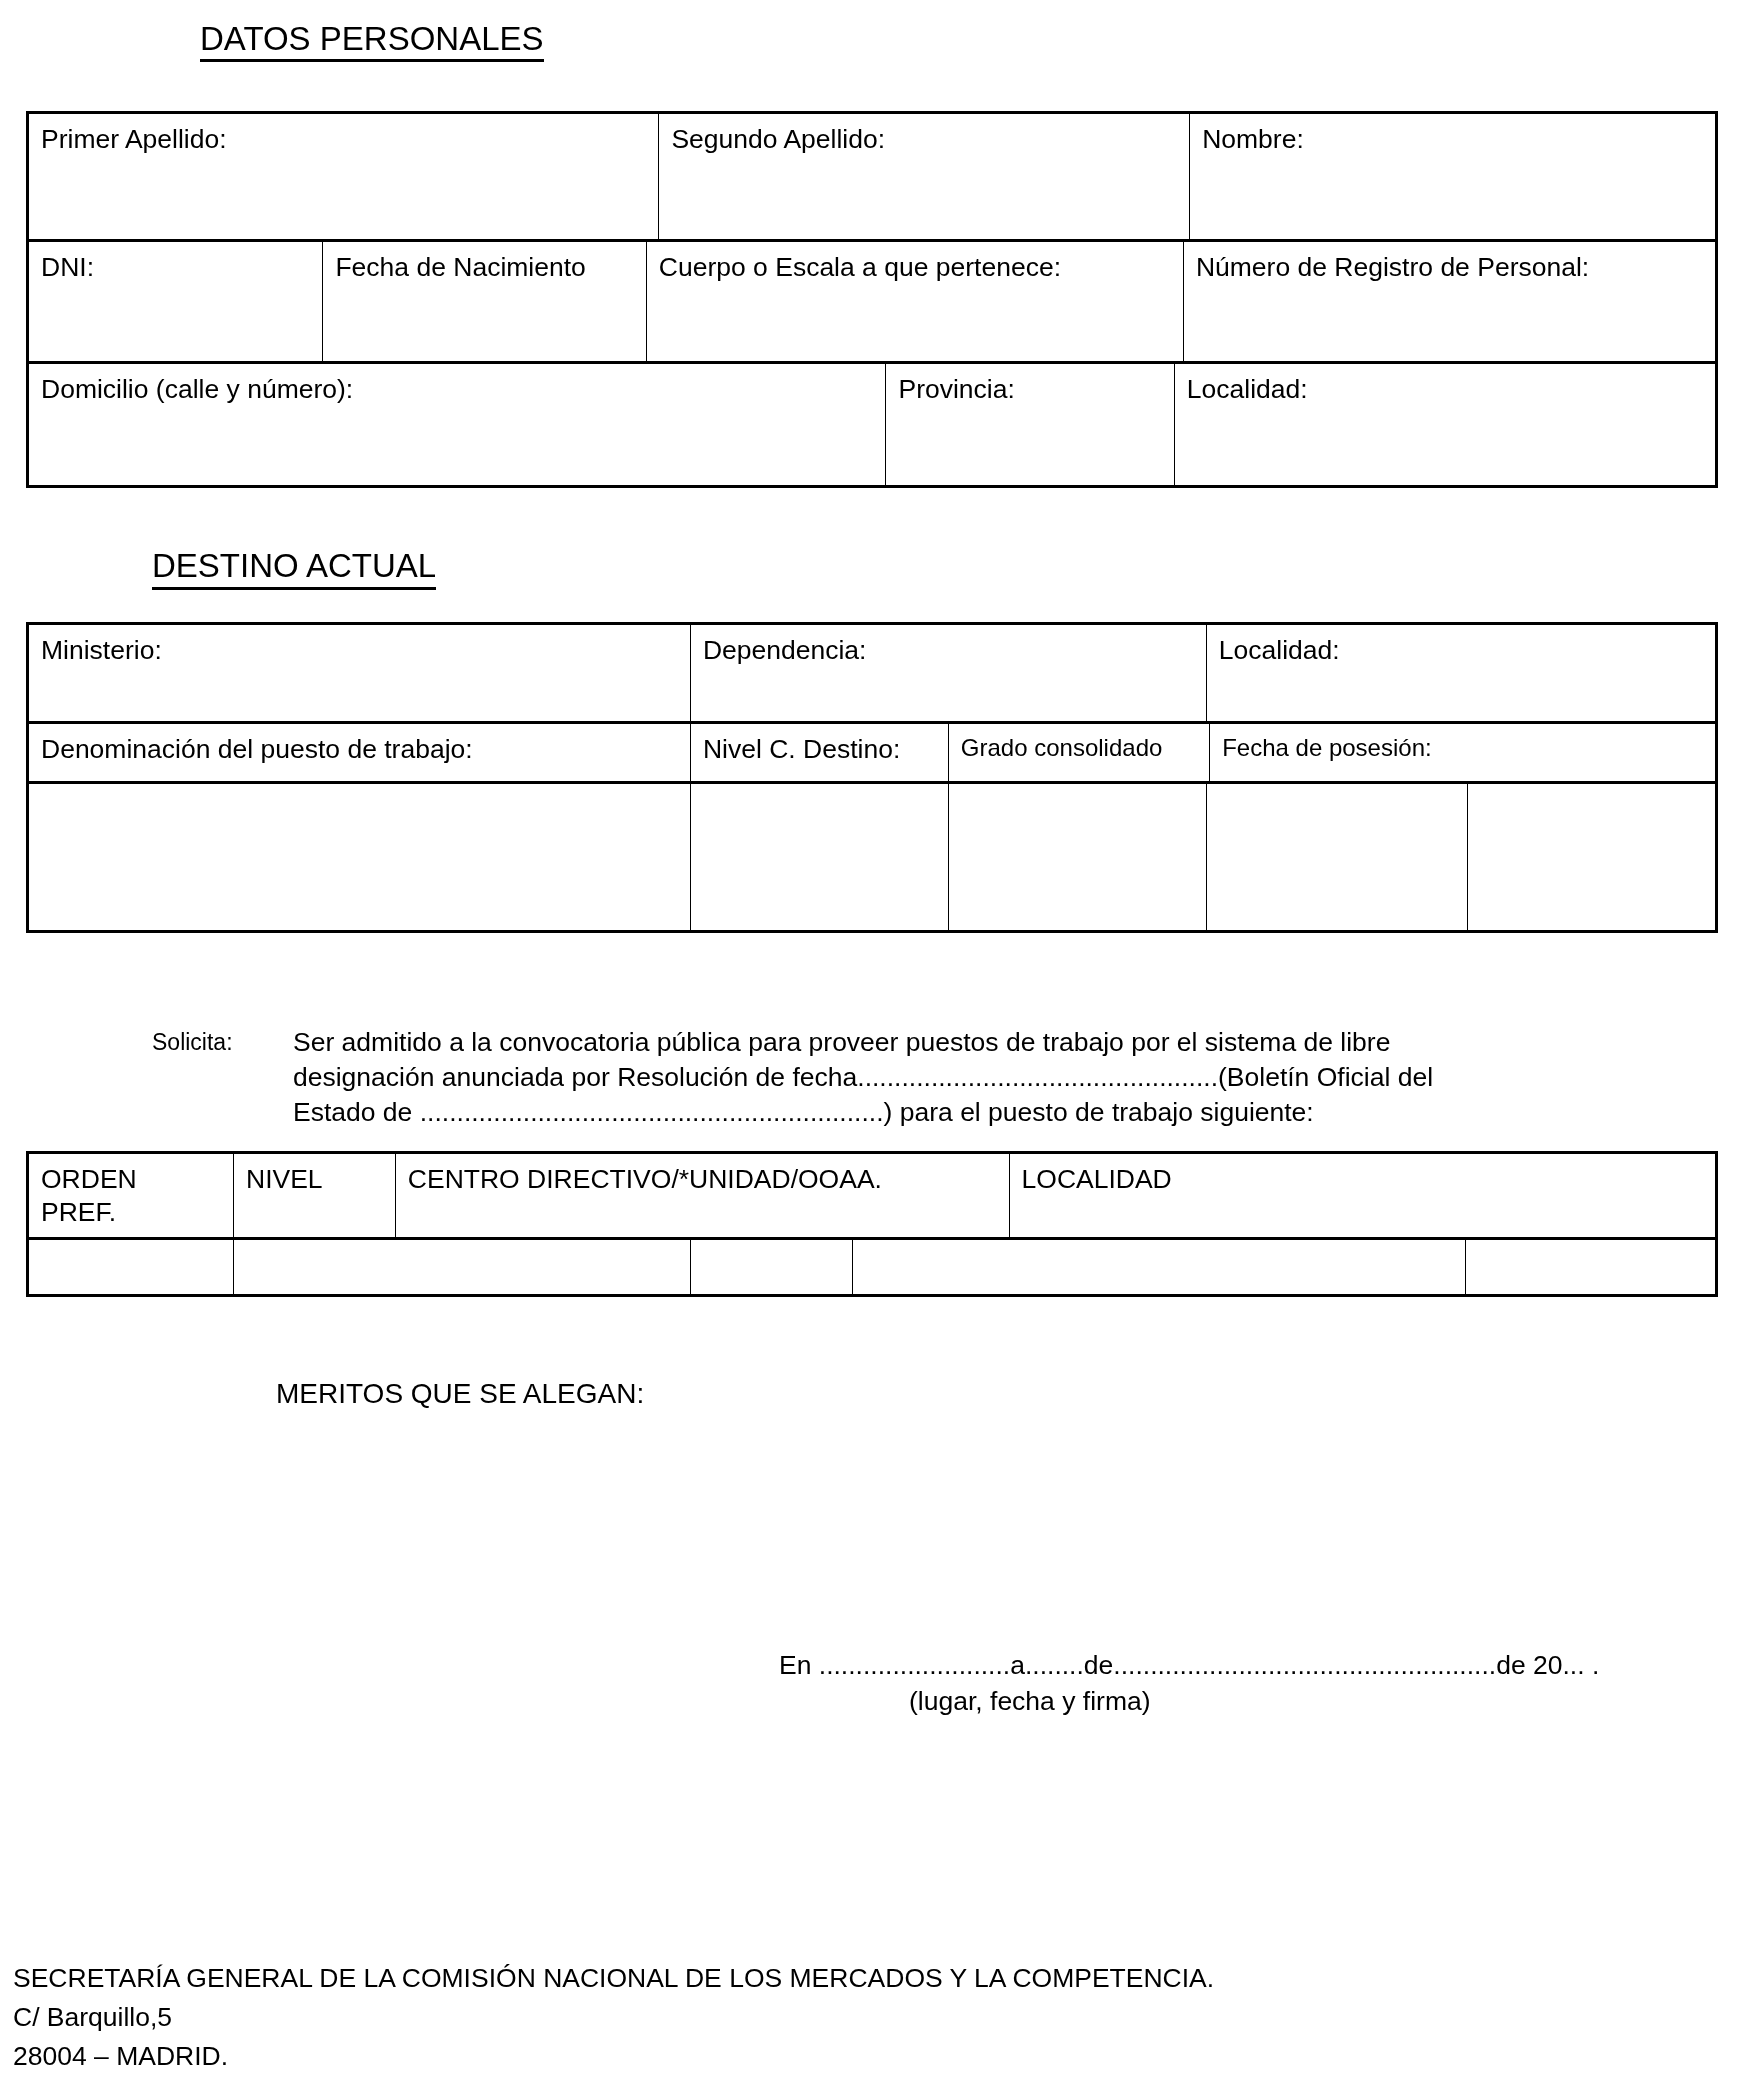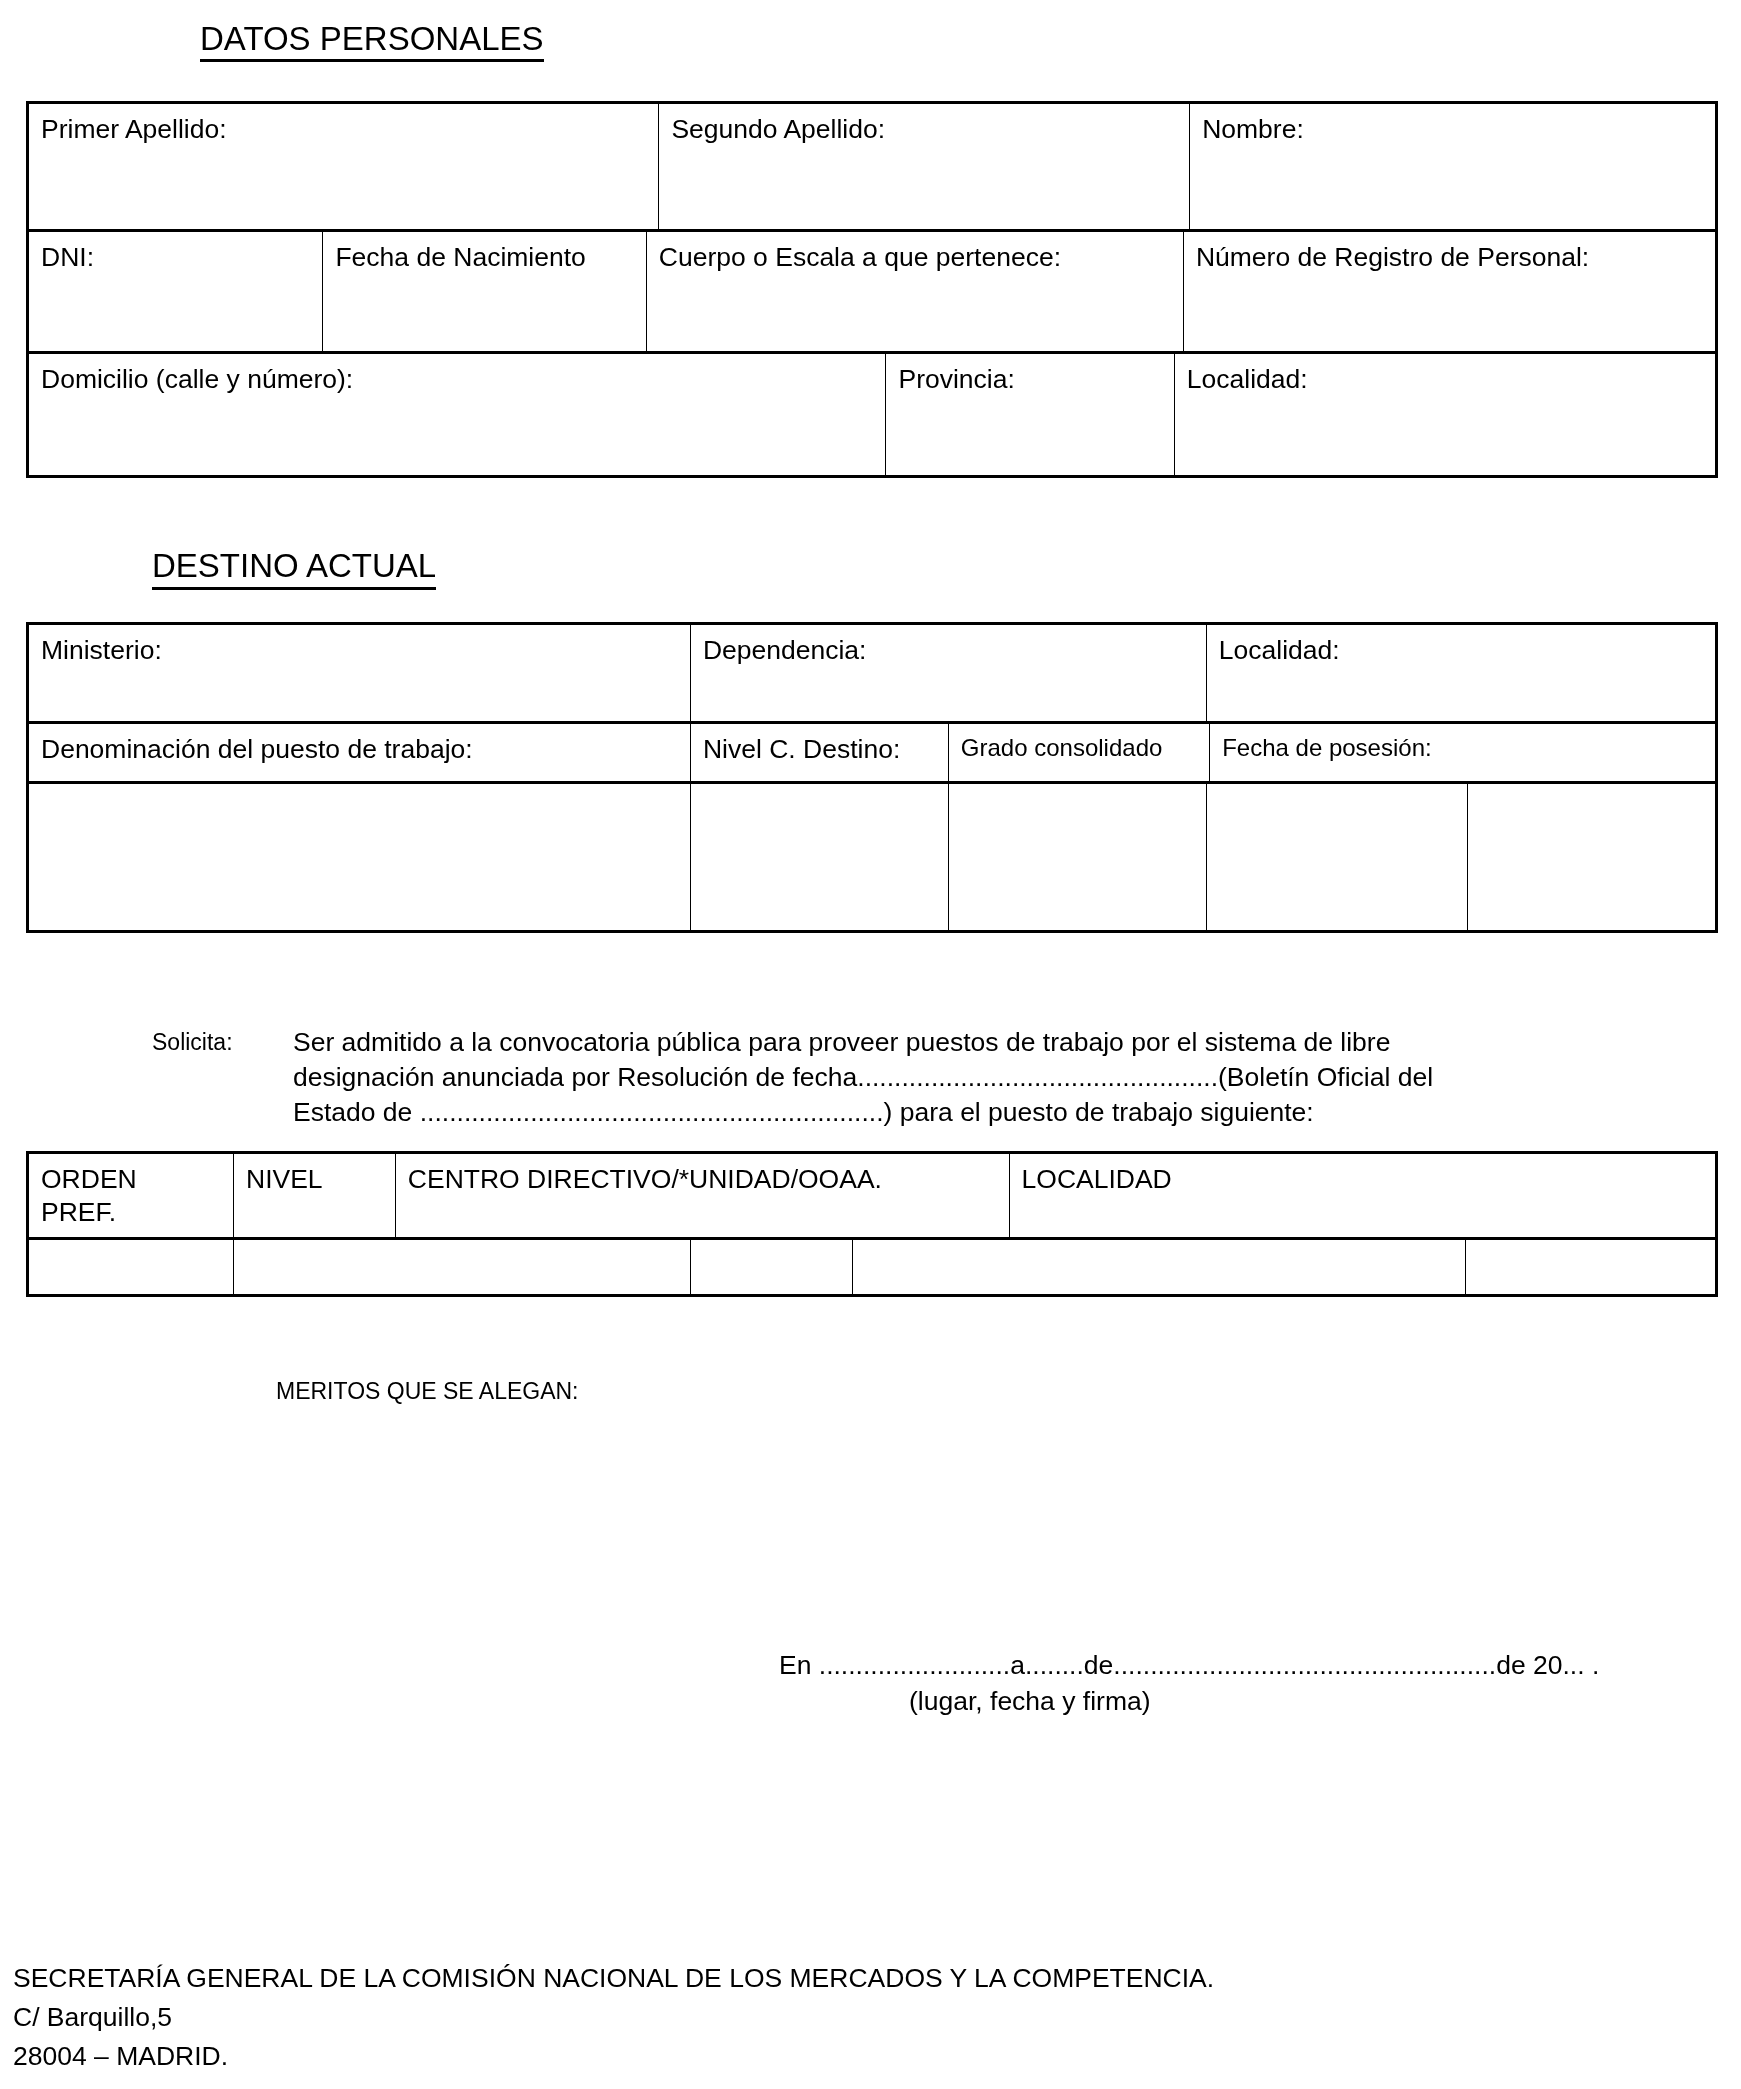--- a/index.html
+++ b/index.html
@@ -73,21 +73,21 @@
   }
   .solicita-lines {
     font-size: 26.5px;
     line-height: 35px;
     white-space: nowrap;
   }
   .meritos {
     position: absolute;
     left: 276px;
     top: 1378px;
-    font-size: 23px;
+    font-size: 28px;
     white-space: nowrap;
   }
   .firma-block {
     position: absolute;
     left: 779px;
     top: 1647px;
     font-size: 26.5px;
     line-height: 36px;
     white-space: nowrap;
   }
@@ -103,21 +103,21 @@
     white-space: nowrap;
   }
 </style>
 </head>
 <body>
 
 <div class="section-heading" style="left:152px; top:20.5px;margin-left:48px;">
   <span class="underlined">DATOS PERSONALES</span>
 </div>
 
-<div class="form-table" style="top:101px;">
+<div class="form-table" style="top:111px;">
   <div class="trow" style="height:125px;">
     <div class="tcell" style="width:35.5%;">Primer Apellido:</div>
     <div class="tcell" style="width:32.4%;margin-left:48px;">Segundo Apellido:</div>
     <div class="tcell" style="width:32.1%;">Nombre:</div>
   </div>
   <div class="trow" style="height:122px;">
     <div class="tcell" style="width:16%;">DNI:</div>
     <div class="tcell" style="width:19.5%;margin-left:28px;">Fecha de Nacimiento</div>
     <div class="tcell" style="width:32.4%;">Cuerpo o Escala a que pertenece:</div>
     <div class="tcell" style="width:32.1%;">Número de Registro de Personal:</div>

